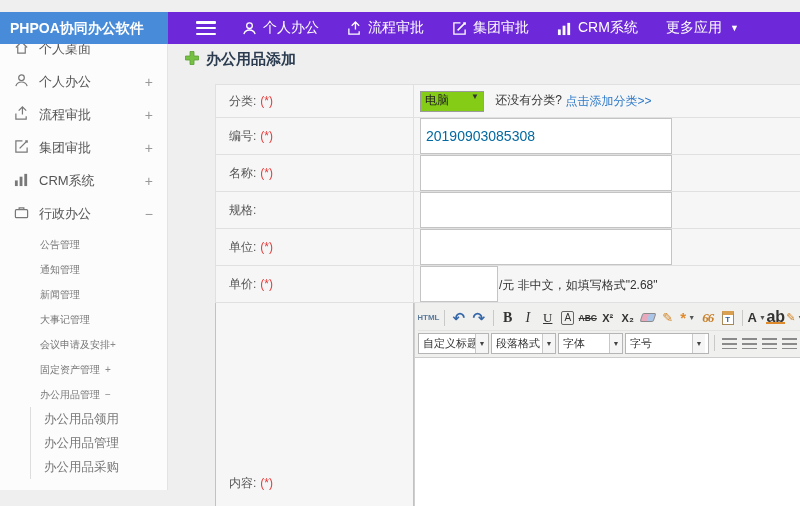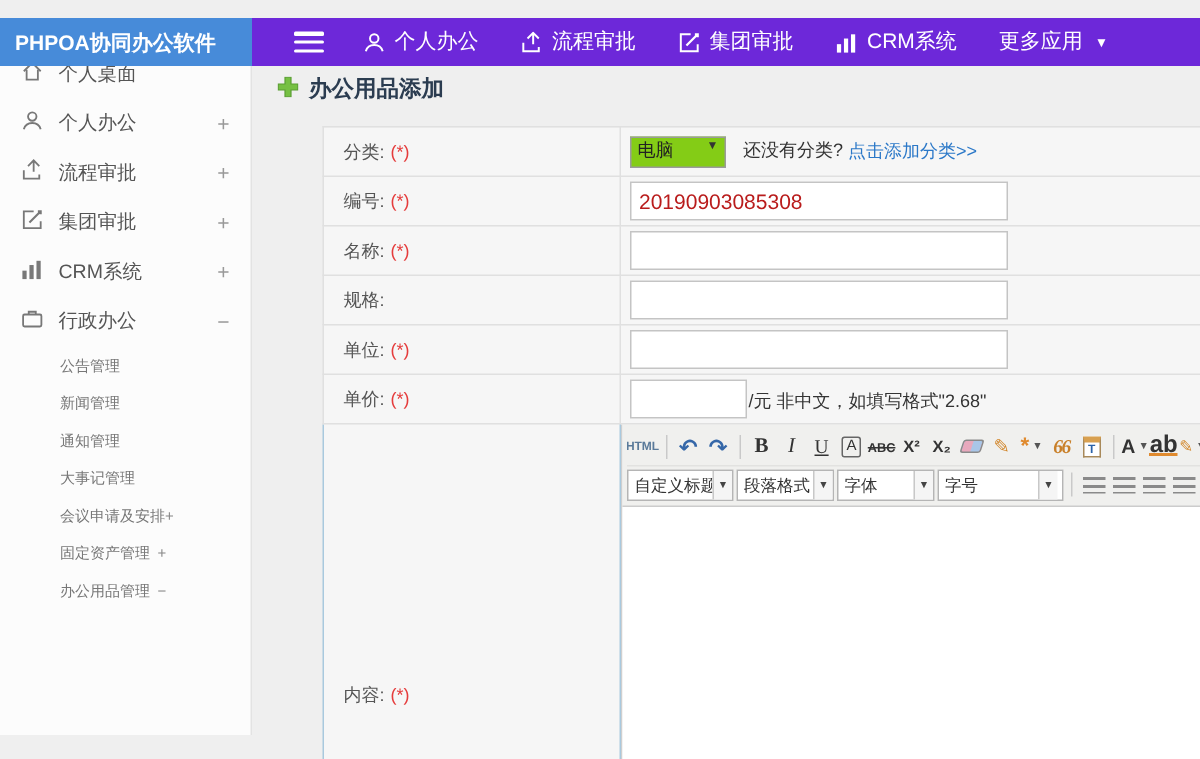--- a/index.html
+++ b/index.html
@@ -40,22 +40,22 @@
   .main { position:absolute; top:32px; left:169px; right:0; bottom:0; padding:18px 0 0 16px; }
   .page-title { display:flex; align-items:center; gap:7px; }
   .page-title h1 { font-size:15px; font-weight:bold; color:#2b3c50; }
   
   table.form { border-collapse:collapse; margin:15px 0 0 30px; table-layout:fixed; width:592px; }
   table.form td { border:1px solid #e0e0e0; background:#f6f6f6; height:33px;
     font-size:12px; color:#555; }
   td.cell-label { width:198px; padding-left:13px; }
   td.cell-value { padding-left:6px; }
   .req { color:#e53c3c; margin-left:4px; }
-  input.txt { width:252px; height:26px; border:1px solid #c4c4c4; background:#fff;
-    padding:1px 5px; font-size:14px; color:#b91c1c; font-family:inherit; }
+  input.txt { width:252px; height:36px; border:1px solid #c4c4c4; background:#fff;
+    padding:1px 5px; font-size:14px; color:#0369a1; font-family:inherit; }
   input.txt.short { width:78px; }
   .suffix { font-size:12px; color:#333; margin-left:1px; }
   .select-box { display:inline-flex; justify-content:space-between;
     width:64px; height:21px; border:1px solid #9b9b9b; background:#84cc16; padding:0 4px;
     font-size:12px; color:#222; cursor:pointer; vertical-align:middle; }
   .select-box .sb-caret { font-size:8px; color:#333; }
   .hint { margin-left:8px; color:#333; font-size:12px; }
   a.add-link { color:#2b78c8; text-decoration:none; font-size:12px; cursor:pointer; }
   
   tr.row-content td { border-color:#a9c9de; }
@@ -201,26 +201,31 @@
     <span><svg width="15" height="15" viewBox="0 0 16 16" fill="none" stroke="#787878" stroke-width="1.3">
           <rect x="1.5" y="5" width="13" height="8.5" rx="1"></rect>
           <path d="M5.5 5V3h5v2"></path>
         </svg></span>
     <span class="lbl">行政办公</span>
     <span class="tog">−</span>
   </div>
 
   <div class="side-sub">
     <div class="sub-item"><span>公告管理</span></div>
+    <div class="sub-item"><span>通知管理</span></div>
     <div class="sub-item"><span>新闻管理</span></div>
-    <div class="sub-item"><span>通知管理</span></div>
     <div class="sub-item"><span>大事记管理</span></div>
     <div class="sub-item"><span>会议申请及安排</span><span class="tog" style="margin-left:0">+</span></div>
     <div class="sub-item"><span>固定资产管理</span><span class="tog">+</span></div>
     <div class="sub-item"><span>办公用品管理</span><span class="tog">−</span></div>
+    <div class="side-sub3">
+      <div class="sub-item3"><span>办公用品领用</span></div>
+      <div class="sub-item3"><span>办公用品管理</span></div>
+      <div class="sub-item3"><span>办公用品采购</span></div>
+    </div>
   </div>
 </div>
 
 <div class="main">
   <div class="page-title">
     <span><svg width="14" height="14" viewBox="0 0 14 14">
           <path d="M5 0.5h4v4.5h4.5v4H9v4.5H5V9H0.5V5H5z" fill="#76c043" stroke="#5a9e33" stroke-width="0.8"></path>
         </svg></span>
     <h1>办公用品添加</h1>
   </div>

